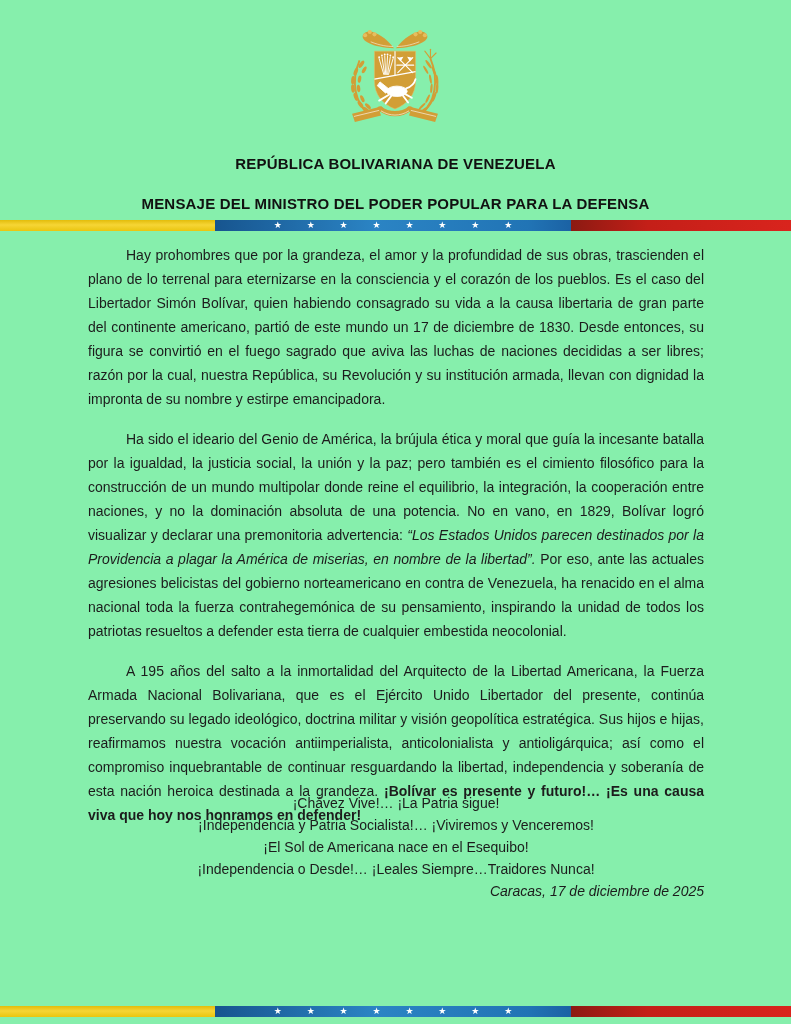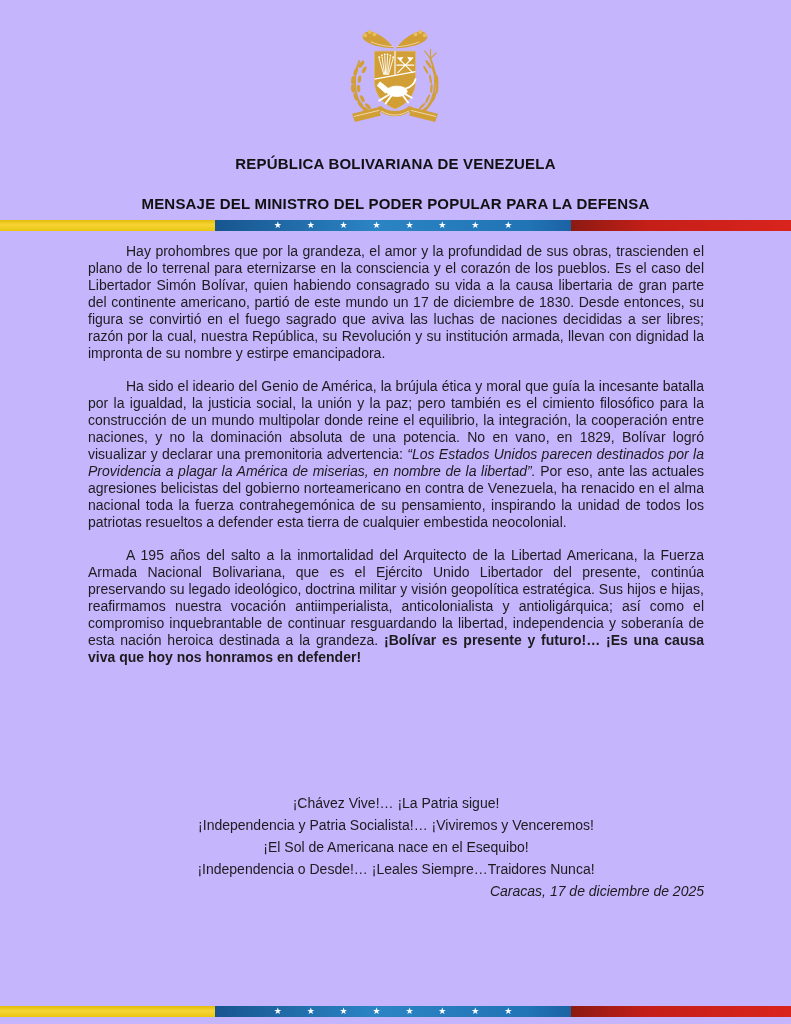--- a/index.html
+++ b/index.html
@@ -1,39 +1,39 @@
 <!DOCTYPE html>
 <html lang="es"><head>
 <meta charset="utf-8">
 <title>Mensaje del Ministro del Poder Popular para la Defensa</title>
 <style>
   html,body{margin:0;padding:0;background:#ffffff;}
   .page{
-    position:relative;width:791px;height:1024px;background:#c4b5fd;overflow:hidden;
+    position:relative;width:791px;height:1024px;background:#86efac;overflow:hidden;
     font-family:"Liberation Sans",sans-serif;color:#1c1c1c;margin:0 auto;
   }
   
   .emblem{position:absolute;top:20px;left:339px;width:112px;height:122px;}
   .doc-title{position:absolute;left:0;width:791px;text-align:center;font-weight:bold;
     font-size:15px;letter-spacing:.2px;color:#111;}
   .doc-title.line1{top:155px;}
   .doc-title.line2{top:188px;margin-top:7px;}
   
   .band{position:absolute;left:0;width:791px;height:11px;display:flex;}
   .band.top{top:220px;}
   .band.bottom{top:1006px;}
   .seg-yellow{width:215px;background:linear-gradient(180deg,#e3bd0b 0%,#f6d535 45%,#eac50f 100%);}
   .seg-blue{width:356px;display:flex;align-items:center;justify-content:center;
     background:linear-gradient(90deg,#17558f 0%,#2b84c4 45%,#2174b5 88%,#1b62a4 100%);}
   .seg-red{flex:1;background:linear-gradient(90deg,#8c1a12 0%,#c41f18 35%,#d9241d 100%);}
   .stars{color:#ffffff;font-size:9px;line-height:11px;letter-spacing:11px;padding-left:11px;
     white-space:nowrap;font-family:"DejaVu Sans",sans-serif;}
   
   .body-block{position:absolute;top:243px;left:88px;width:616px;
-    font-size:14px;line-height:17px;text-align:justify;}
+    font-size:14px;line-height:24px;text-align:justify;}
   .body-block p{margin:0 0 16px 0;text-indent:38px;}
   .run-italic{font-style:italic;}
   .run-bold{font-weight:bold;}
   
   .closing-block{position:absolute;top:792px;left:88px;width:616px;font-size:14px;line-height:22px;}
   .slogan{text-align:center;}
   .dateline{text-align:right;font-style:italic;}
   .sig-name,.sig-title{text-align:center;font-weight:bold;}
 </style>
 </head>

